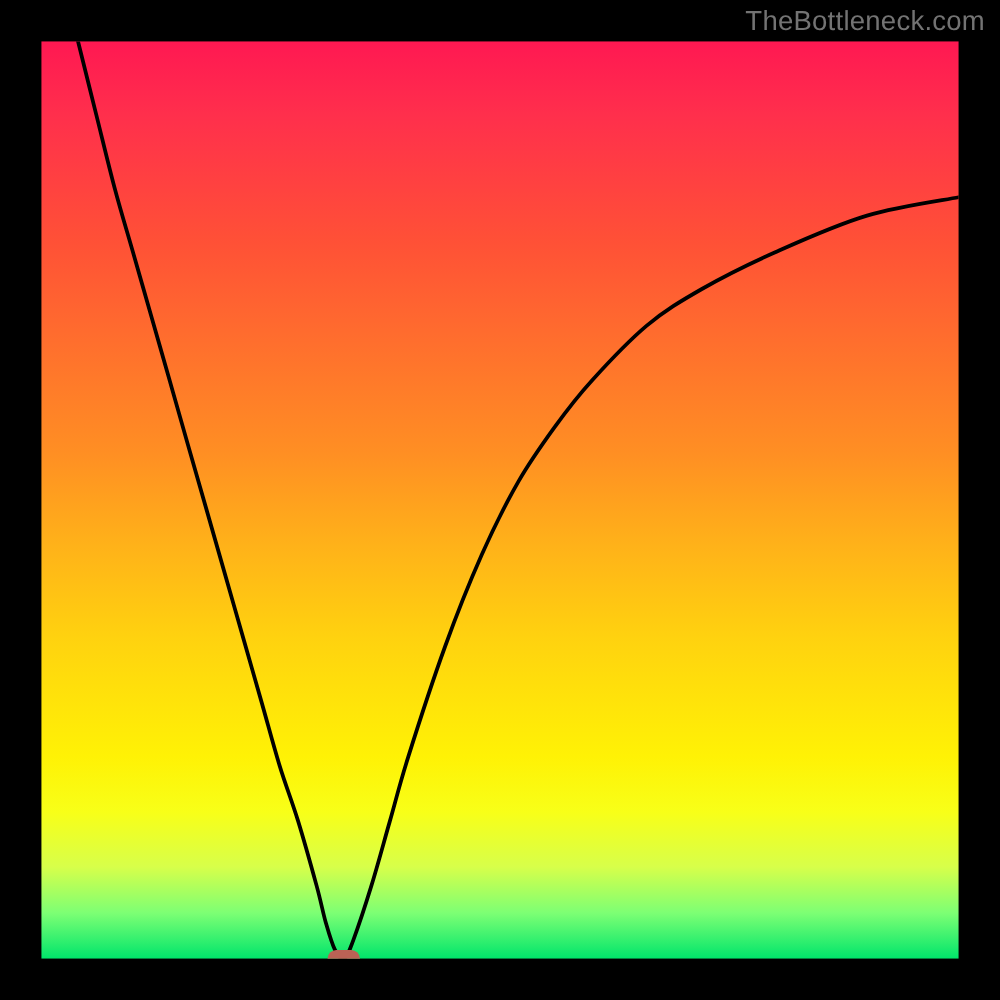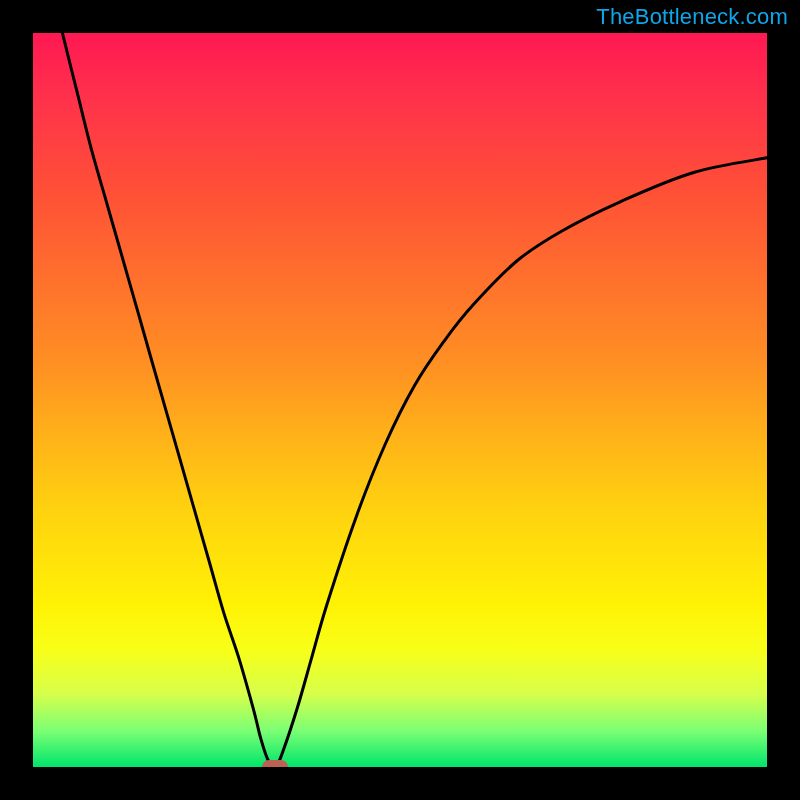--- a/index.html
+++ b/index.html
@@ -14,21 +14,21 @@
   .frame {
     position: relative;
     width: 800px;
     height: 800px;
     background: #000;
   }
   .watermark {
     position: absolute;
     top: 4px;
     right: 12px;
-    color: #0ea5e9;
+    color: #737373;
     font-size: 22px;
     font-weight: 500;
     letter-spacing: 0.2px;
     user-select: none;
   }
   .plot-area {
     position: absolute;
     left: 33px;
     top: 33px;
     width: 734px;

